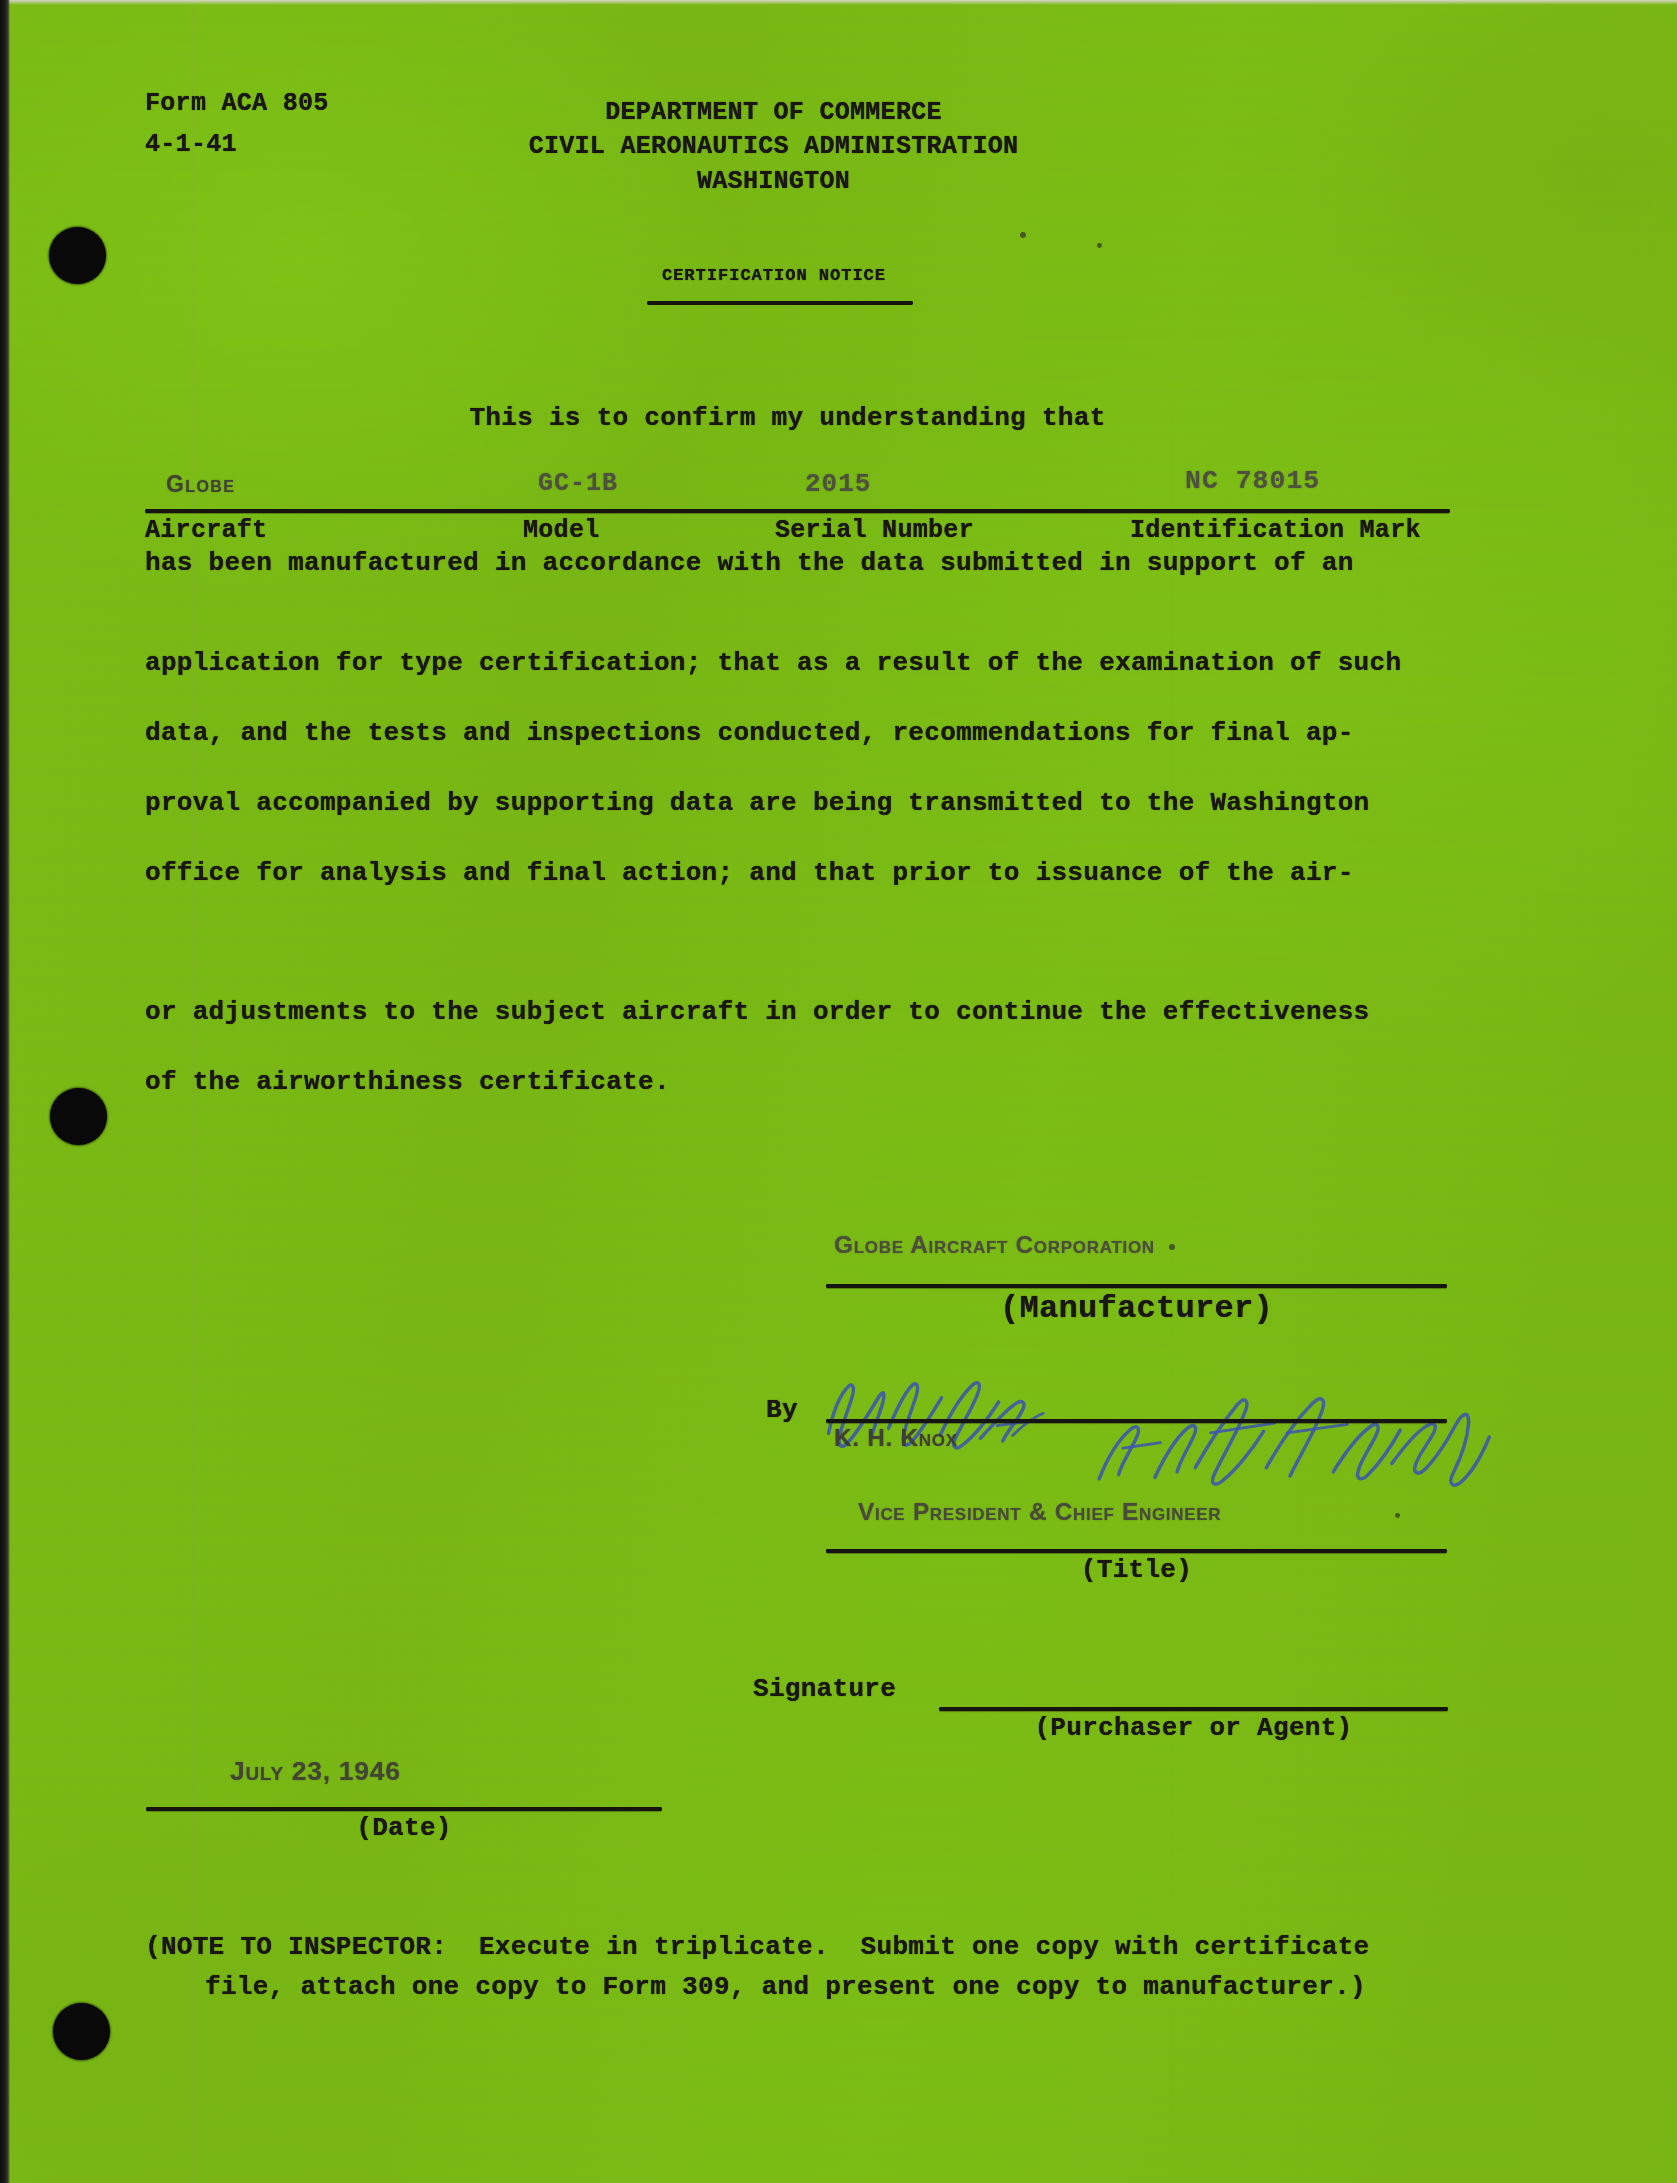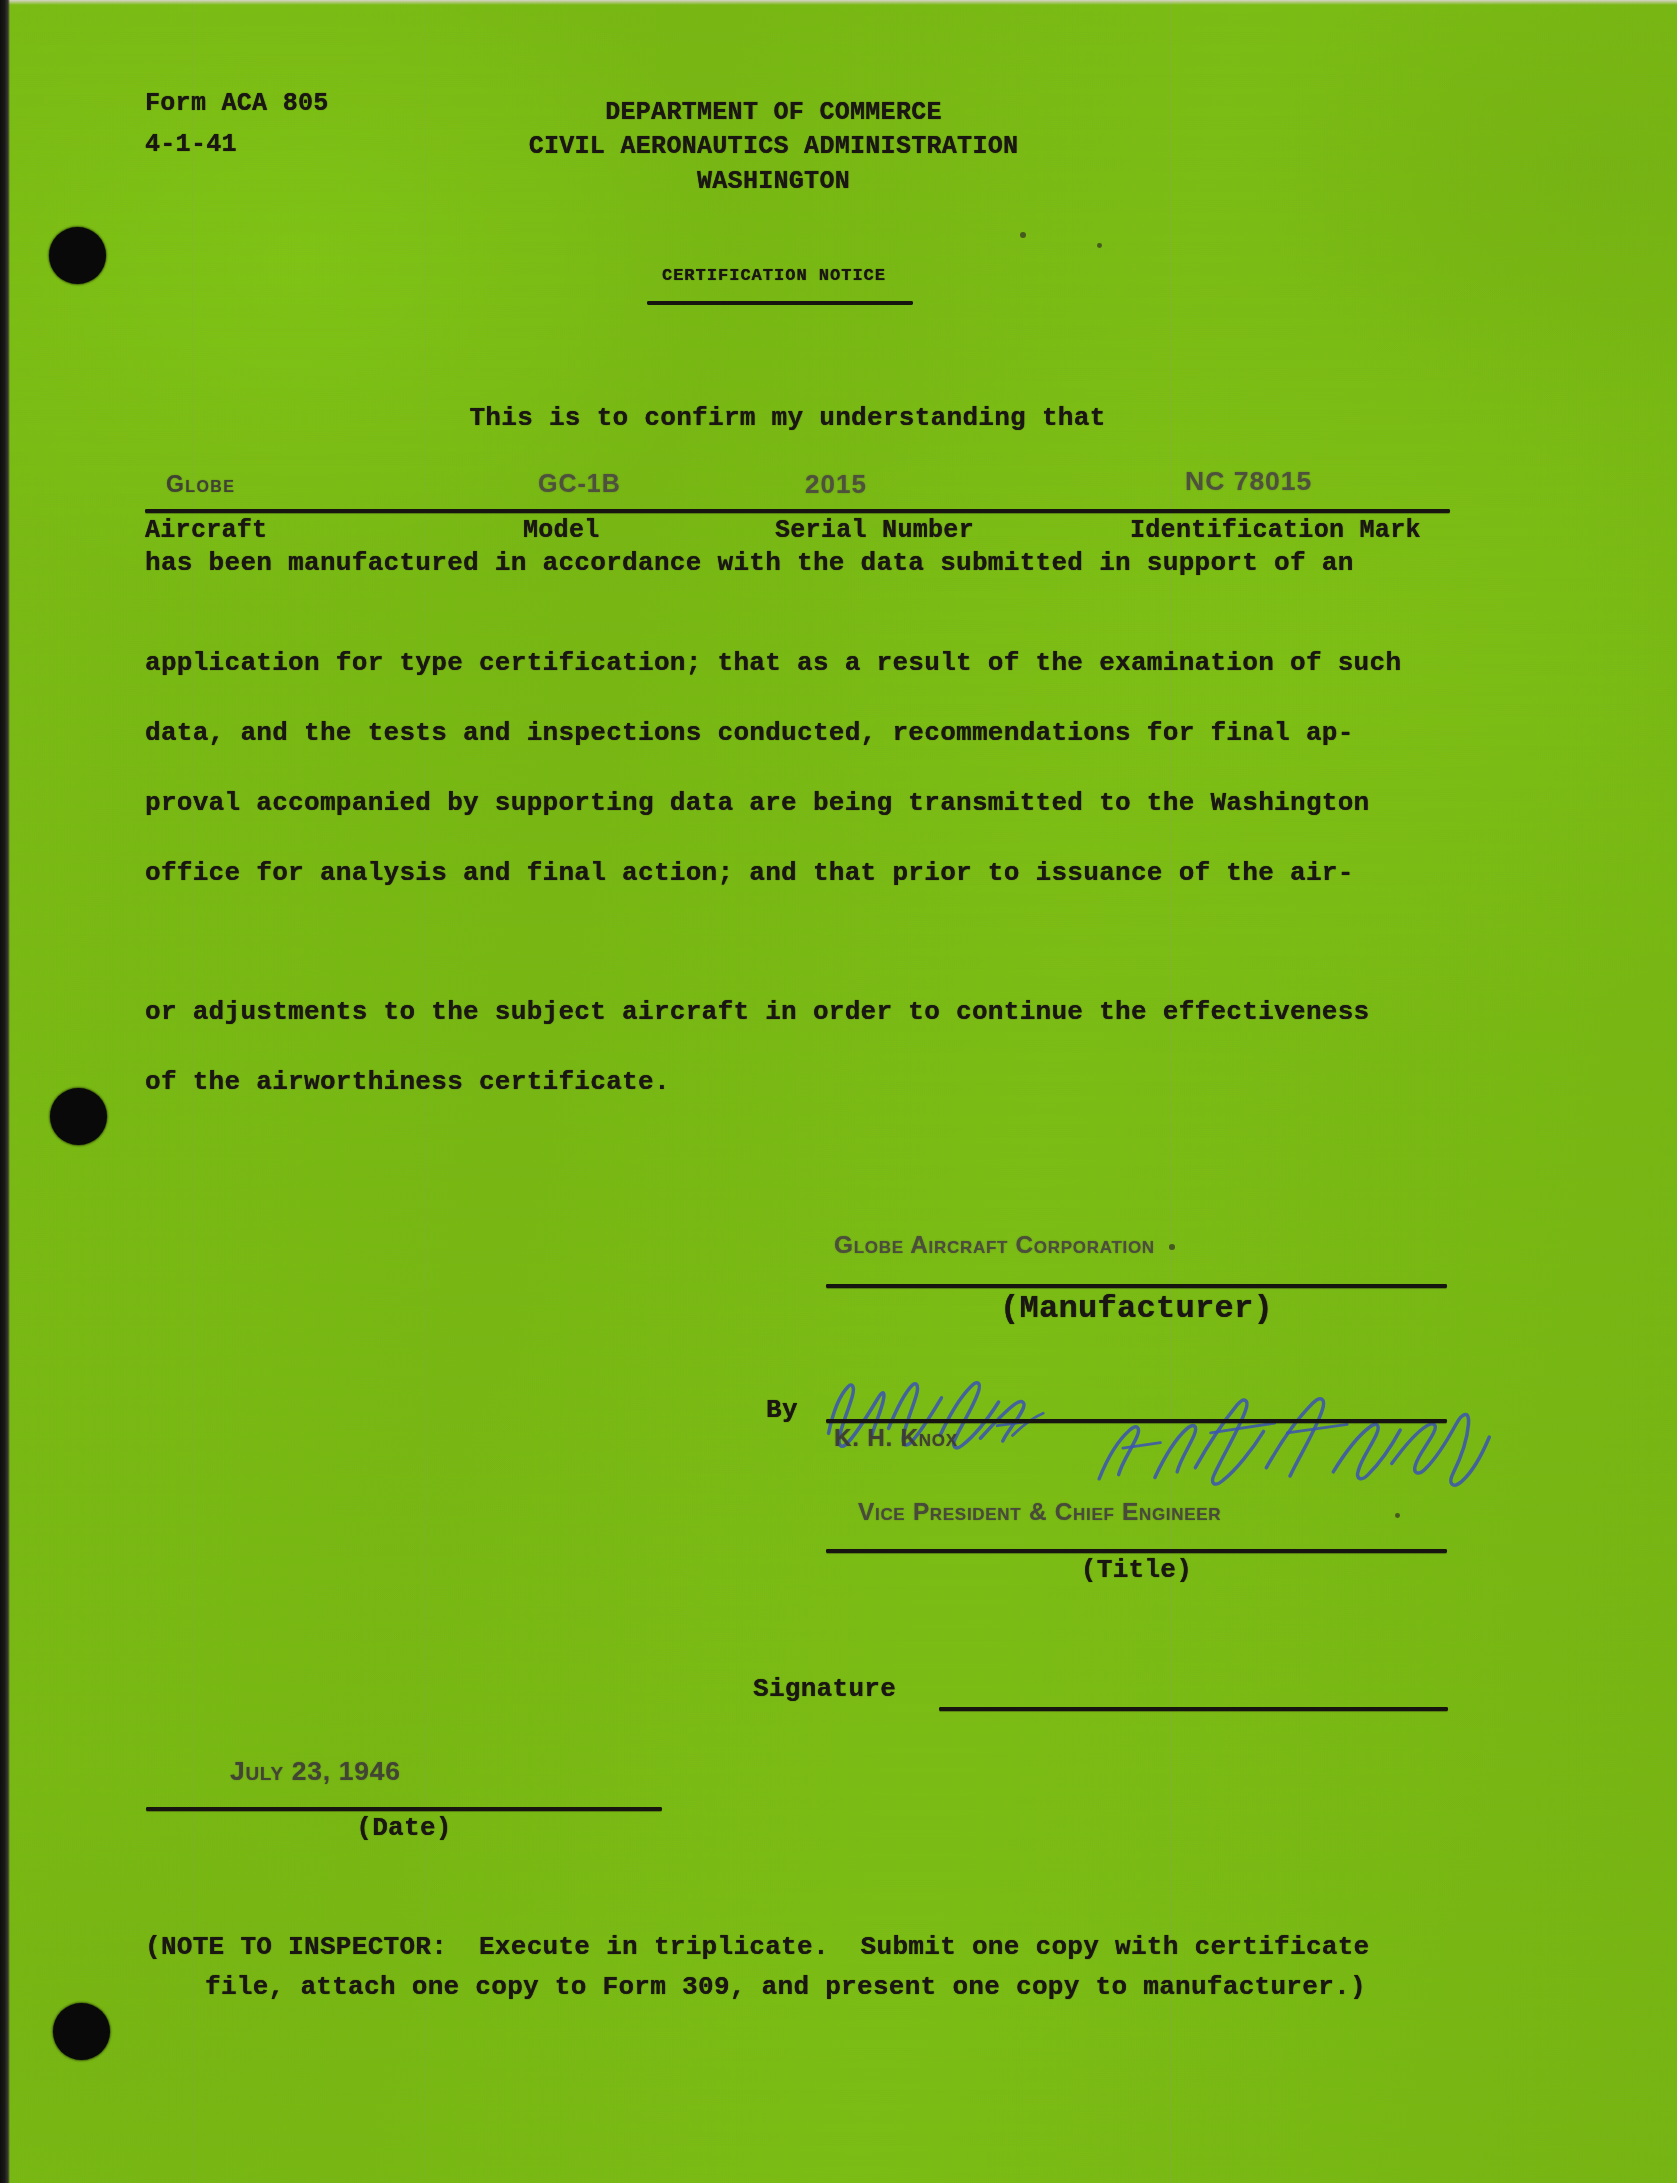--- a/index.html
+++ b/index.html
@@ -91,21 +91,21 @@
     font-weight: 700;
     color: #3c3a36;
     font-variant: small-caps;
     letter-spacing: 1.4px;
     white-space: pre;
     text-shadow: 0 0 1.4px rgba(60,58,54,.6);
     opacity: .93;
   }
   .penciled {        
     position: absolute;
-    font-family: Liberation Sans, sans-serif;
+    font-family: Liberation Mono, monospace;
     font-weight: 700;
     color: #4a4742;
     letter-spacing: 1px;
     white-space: pre;
     text-shadow: 0 0 1.7px rgba(70,67,62,.55);
     opacity: .9;
   }
   .rule {             
     position: absolute;
     height: 3.5px;
@@ -221,20 +221,21 @@
   <div class="rule" style="left:826px; top:1419px; width:621px;"></div>
   <div class="smallcaps" style="left:834px; top:1424px; font-size:24.4px; letter-spacing:0.7px; color:#3c3a34;">K. H. Knox</div>
 
   <div class="smallcaps" style="left:858px; top:1498px; font-size:24.4px; letter-spacing:0.7px; color:#45433c;">Vice President &amp; Chief Engineer</div>
   <div class="rule" style="left:826px; top:1549px; width:621px;"></div>
   <div class="tw center" style="left:826px; top:1555px; width:621px; font-size:26px;">(Title)</div>
   <div class="speck" style="left:1395px; top:1513px; width:4.9px; height:4.9px;"></div>
 
   <div class="tw" style="left:753px; top:1674px; font-size:26px;">Signature</div>
   <div class="rule" style="left:939px; top:1707px; width:509px;"></div>
+  <div class="tw center" style="left:939px; top:1713px; width:509px; font-size:26px;">(Purchaser or Agent)</div>
 
   <div class="smallcaps" style="left:230px; top:1756px; font-size:26.5px; letter-spacing:0.7px; color:#3f3d37;">July 23, 1946</div>
   <div class="rule" style="left:146px; top:1807px; width:516px;"></div>
   <div class="tw center" style="left:146px; top:1813px; width:516px; font-size:26px;">(Date)</div>
 
   <div class="tw" style="left:145px; top:1932px; font-size:26px;">(NOTE TO INSPECTOR:  Execute in triplicate.  Submit one copy with certificate</div>
   <div class="tw" style="left:174px; top:1972px; font-size:26px;margin-left:31px;">file, attach one copy to Form 309, and present one copy to manufacturer.)</div>
 
 </div>
 

